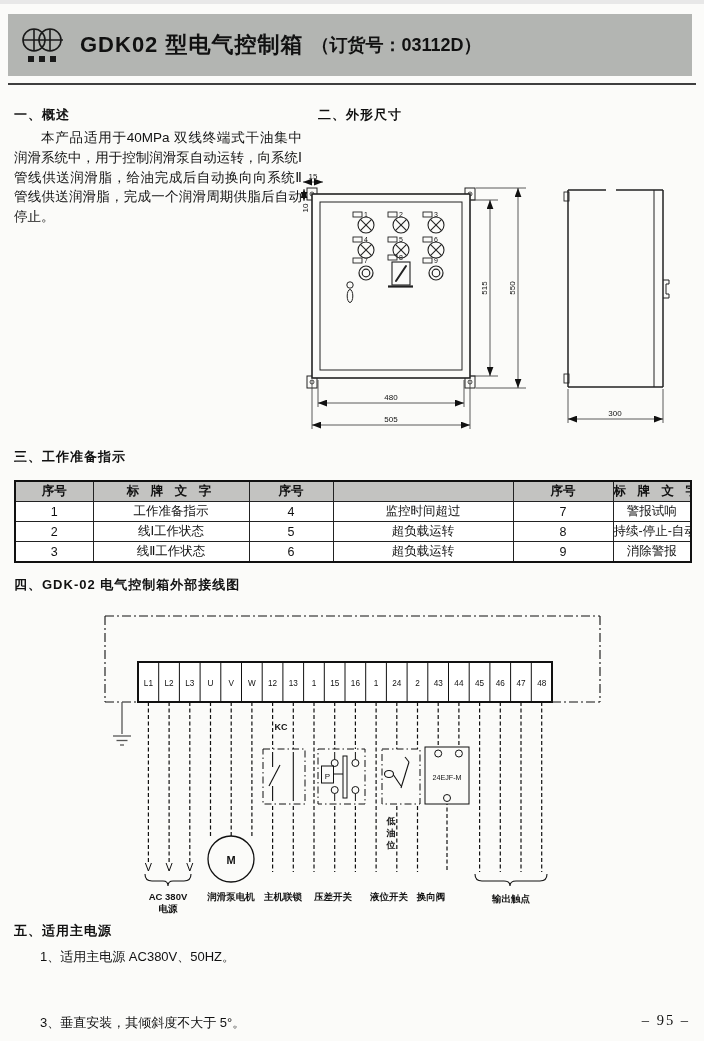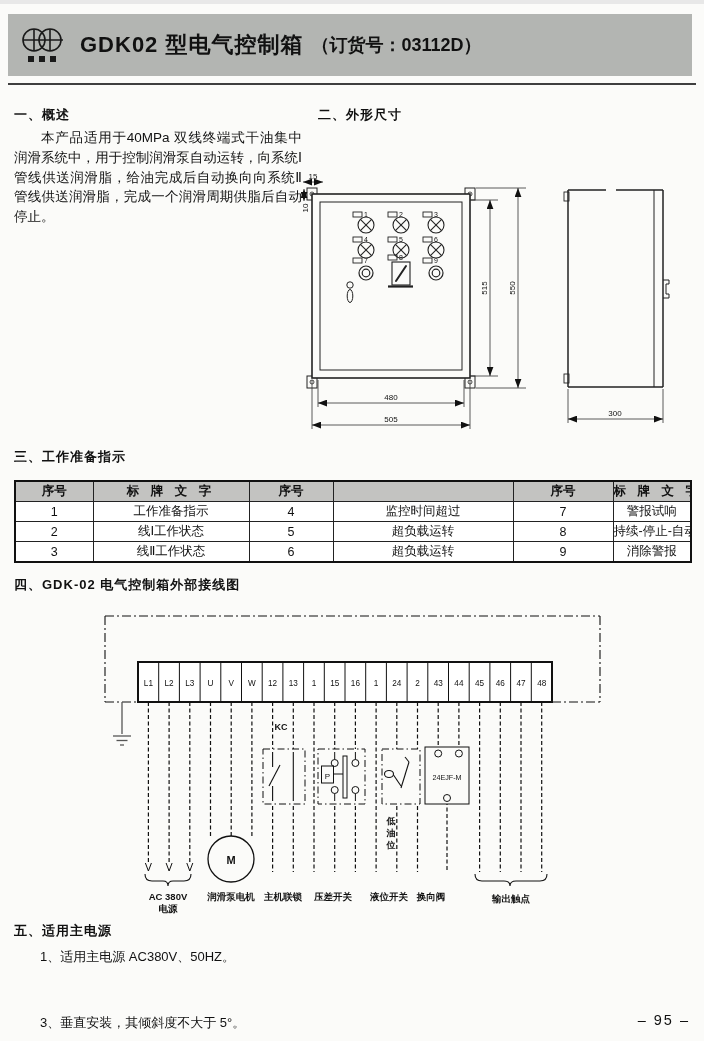--- a/index.html
+++ b/index.html
@@ -13,21 +13,21 @@
   .rule{left:8px;top:79px;width:688px;height:2px;background:#3f3f3f}
   .sec-h{font-size:13px;font-weight:bold;letter-spacing:1px;white-space:nowrap}
   .body-text{width:288px;font-size:13.5px;line-height:19.8px;text-align:justify}
   .body-text p{margin:0;text-indent:2em}
   table.np{border-collapse:collapse;border:2px solid #111;background:#fff;table-layout:fixed}
   table.np th,table.np td{border:1px solid #222;text-align:center;height:19px;padding:0;
        font-size:12.5px;overflow:hidden;white-space:nowrap}
   table.np th{background:#c3c3c1;font-weight:bold}
   th.sp{letter-spacing:4px}
   .usage-item{font-size:13px;line-height:22px;white-space:nowrap}
-  .pageno{font-family:Liberation Sans, sans-serif;font-size:14.5px;letter-spacing:2px}
+  .pageno{font-family:Liberation Serif, serif;font-size:14.5px;letter-spacing:2px}
   svg{display:block}
   svg text{font-family:"Liberation Sans","DejaVu Sans",sans-serif;fill:#111}
   .dimtxt{font-size:8px}
   .termtxt{font-size:8.2px}
   .lbl{font-size:9.5px;font-weight:bold}
 </style>
 </head>
 <body>
 
 <div class="page">

